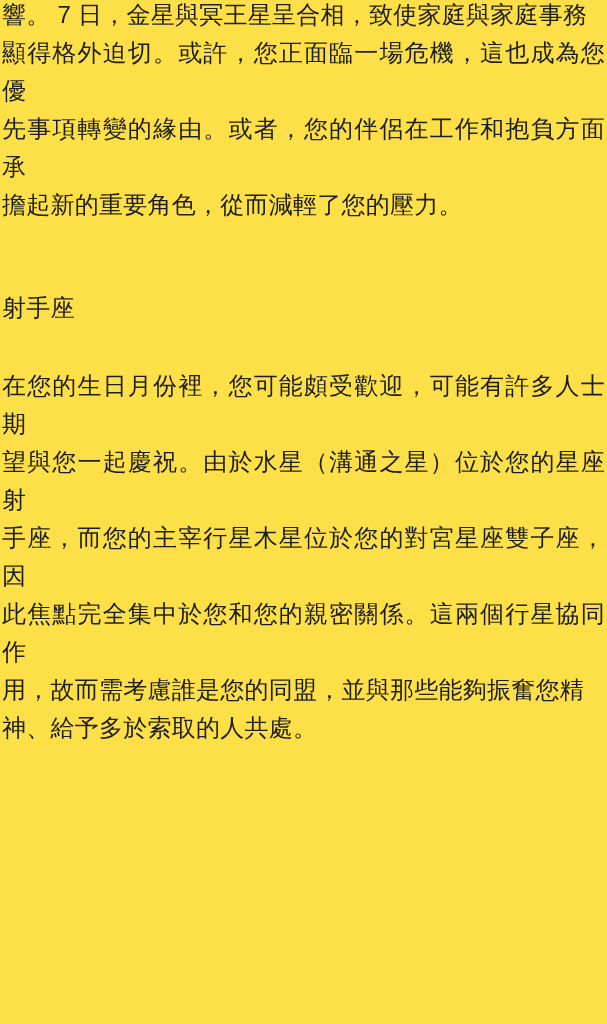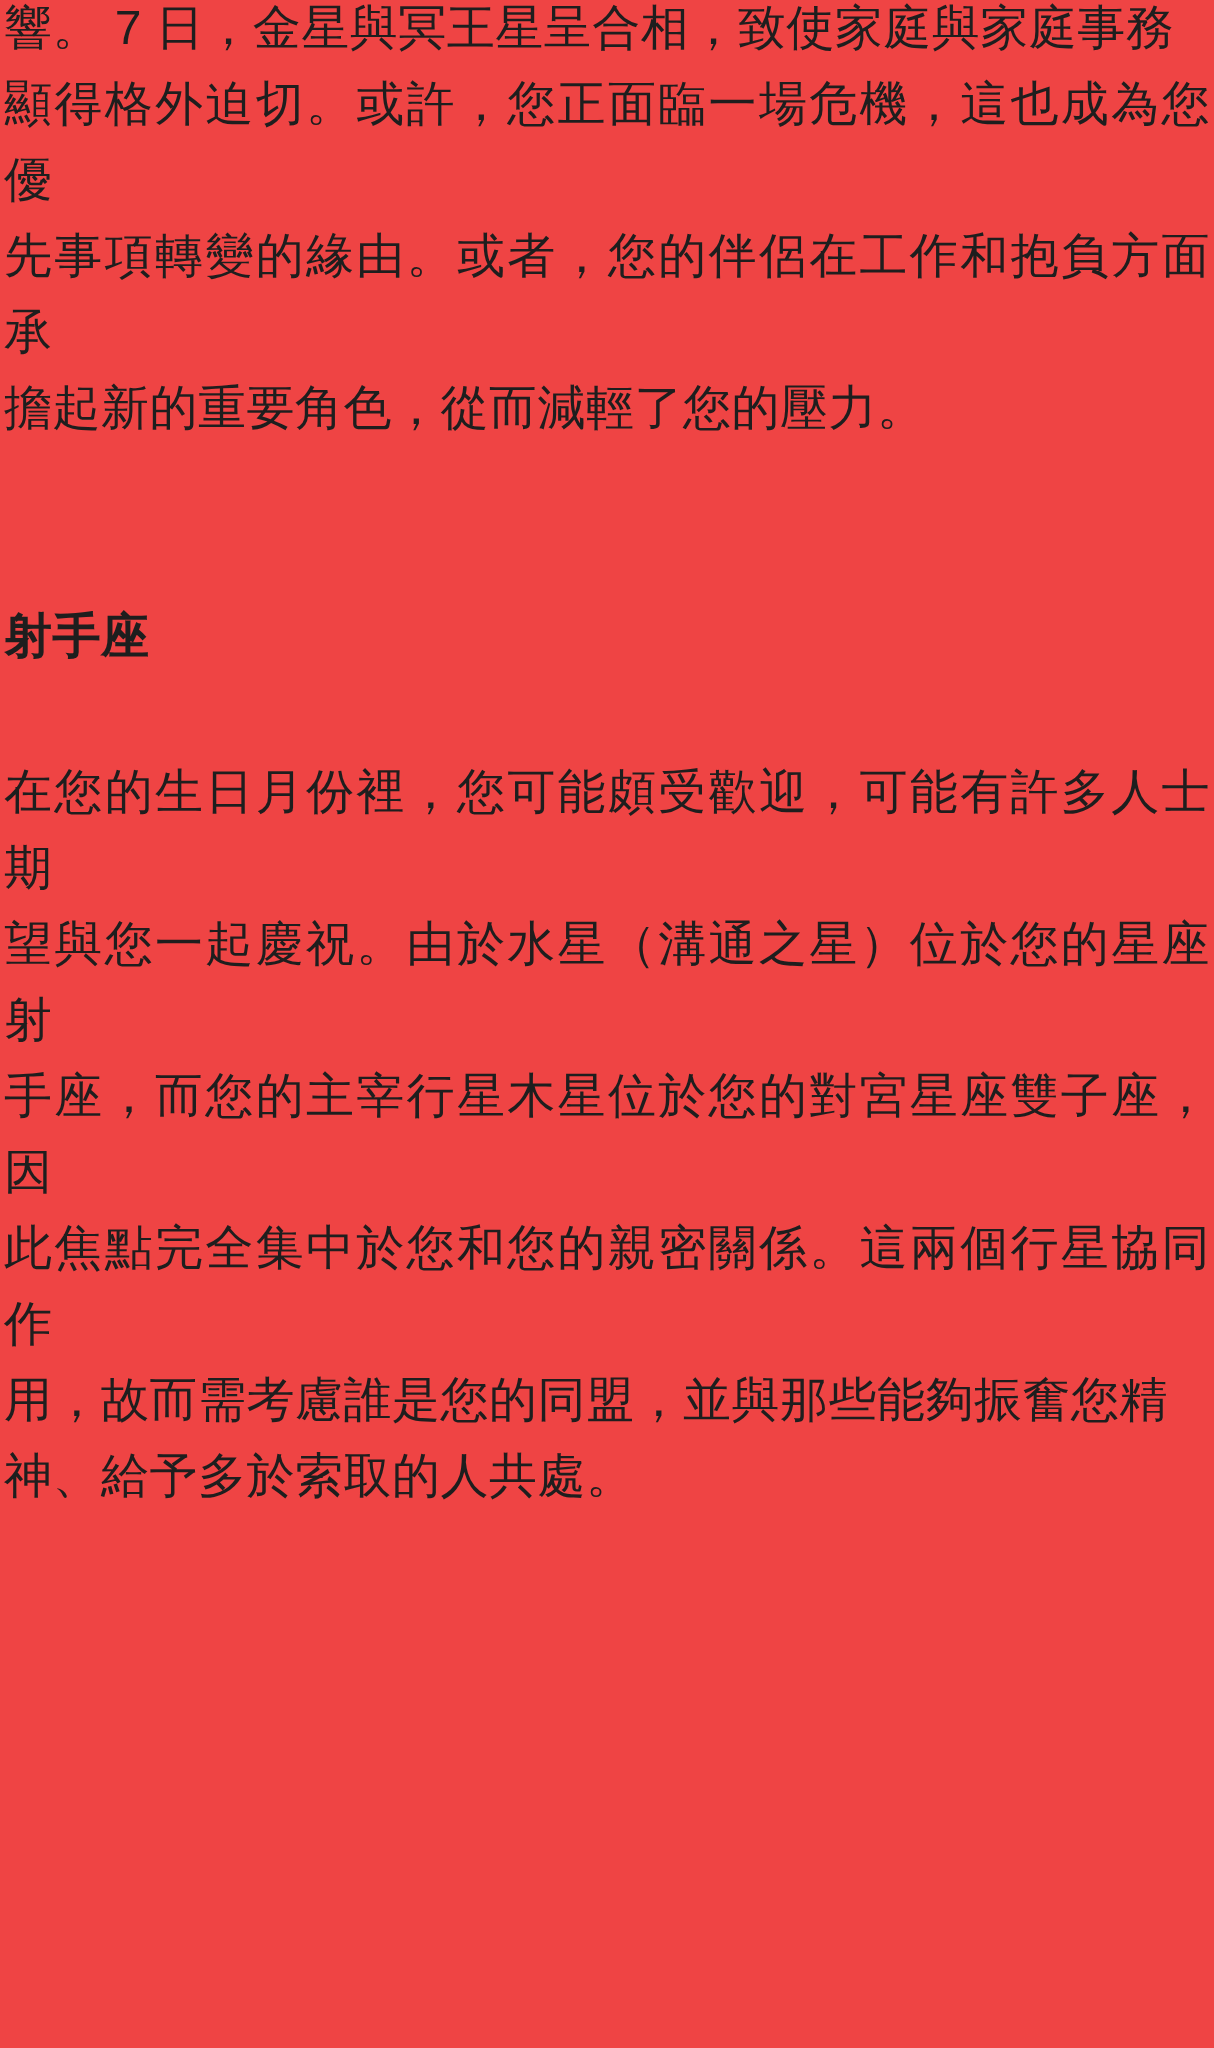--- a/index.html
+++ b/index.html
@@ -11,41 +11,40 @@
       height: 1024px;
       overflow: hidden;
     }
     .reader-page {
       width: 607px;
       height: 1024px;
       padding: 0 2px 0 2px;
       overflow: hidden;
       font-family: "Liberation Sans", sans-serif;
       color: #1e1e1e;
-      background: #ef4444;
+      background: #fde047;
     }
     .article {
       display: flex;
       flex-direction: column;
       margin-top: -4px;
     }
     .article p,
     .article h2 {
       margin: 0 0 27px 0;
       font-size: 24px;
       line-height: 38px;
       font-weight: 400;
       letter-spacing: 0.25px;
       white-space: pre-wrap;
       text-align: justify;
     }
     .article h2.section-heading {
-      margin-top: 49px;
+      margin-top: 38px;
       margin-bottom: 40px;
-      font-weight: bold;
     }
     .article p:last-child {
       margin-bottom: 0;
     }
   </style>
 </head>
 <body>
 
 <div class="reader-page">
   <div class="article">

